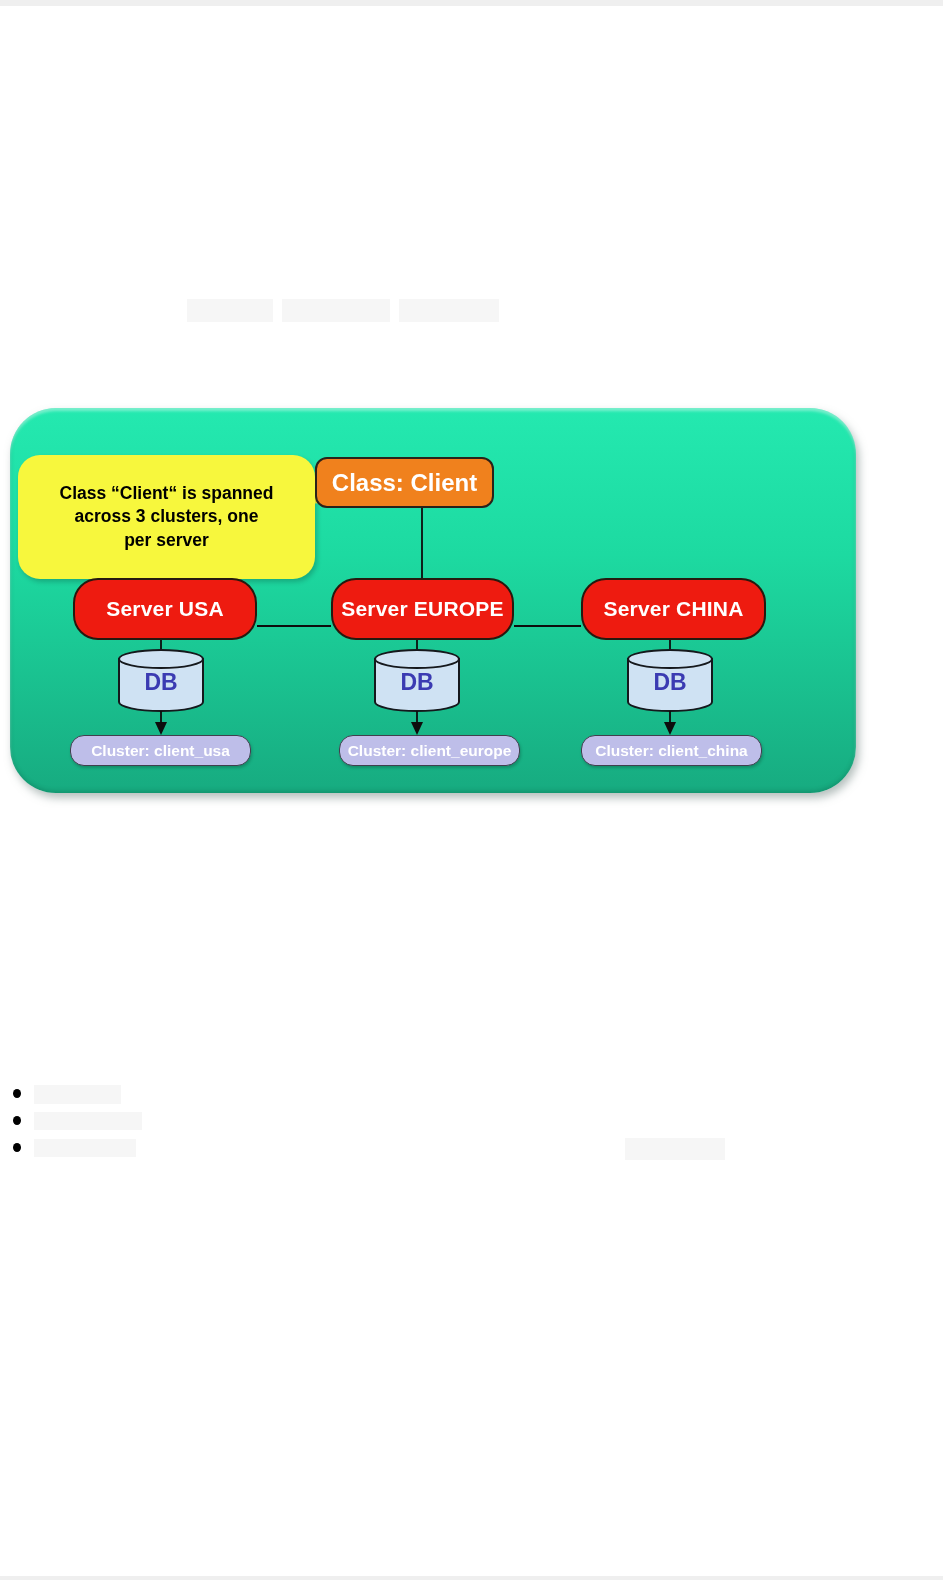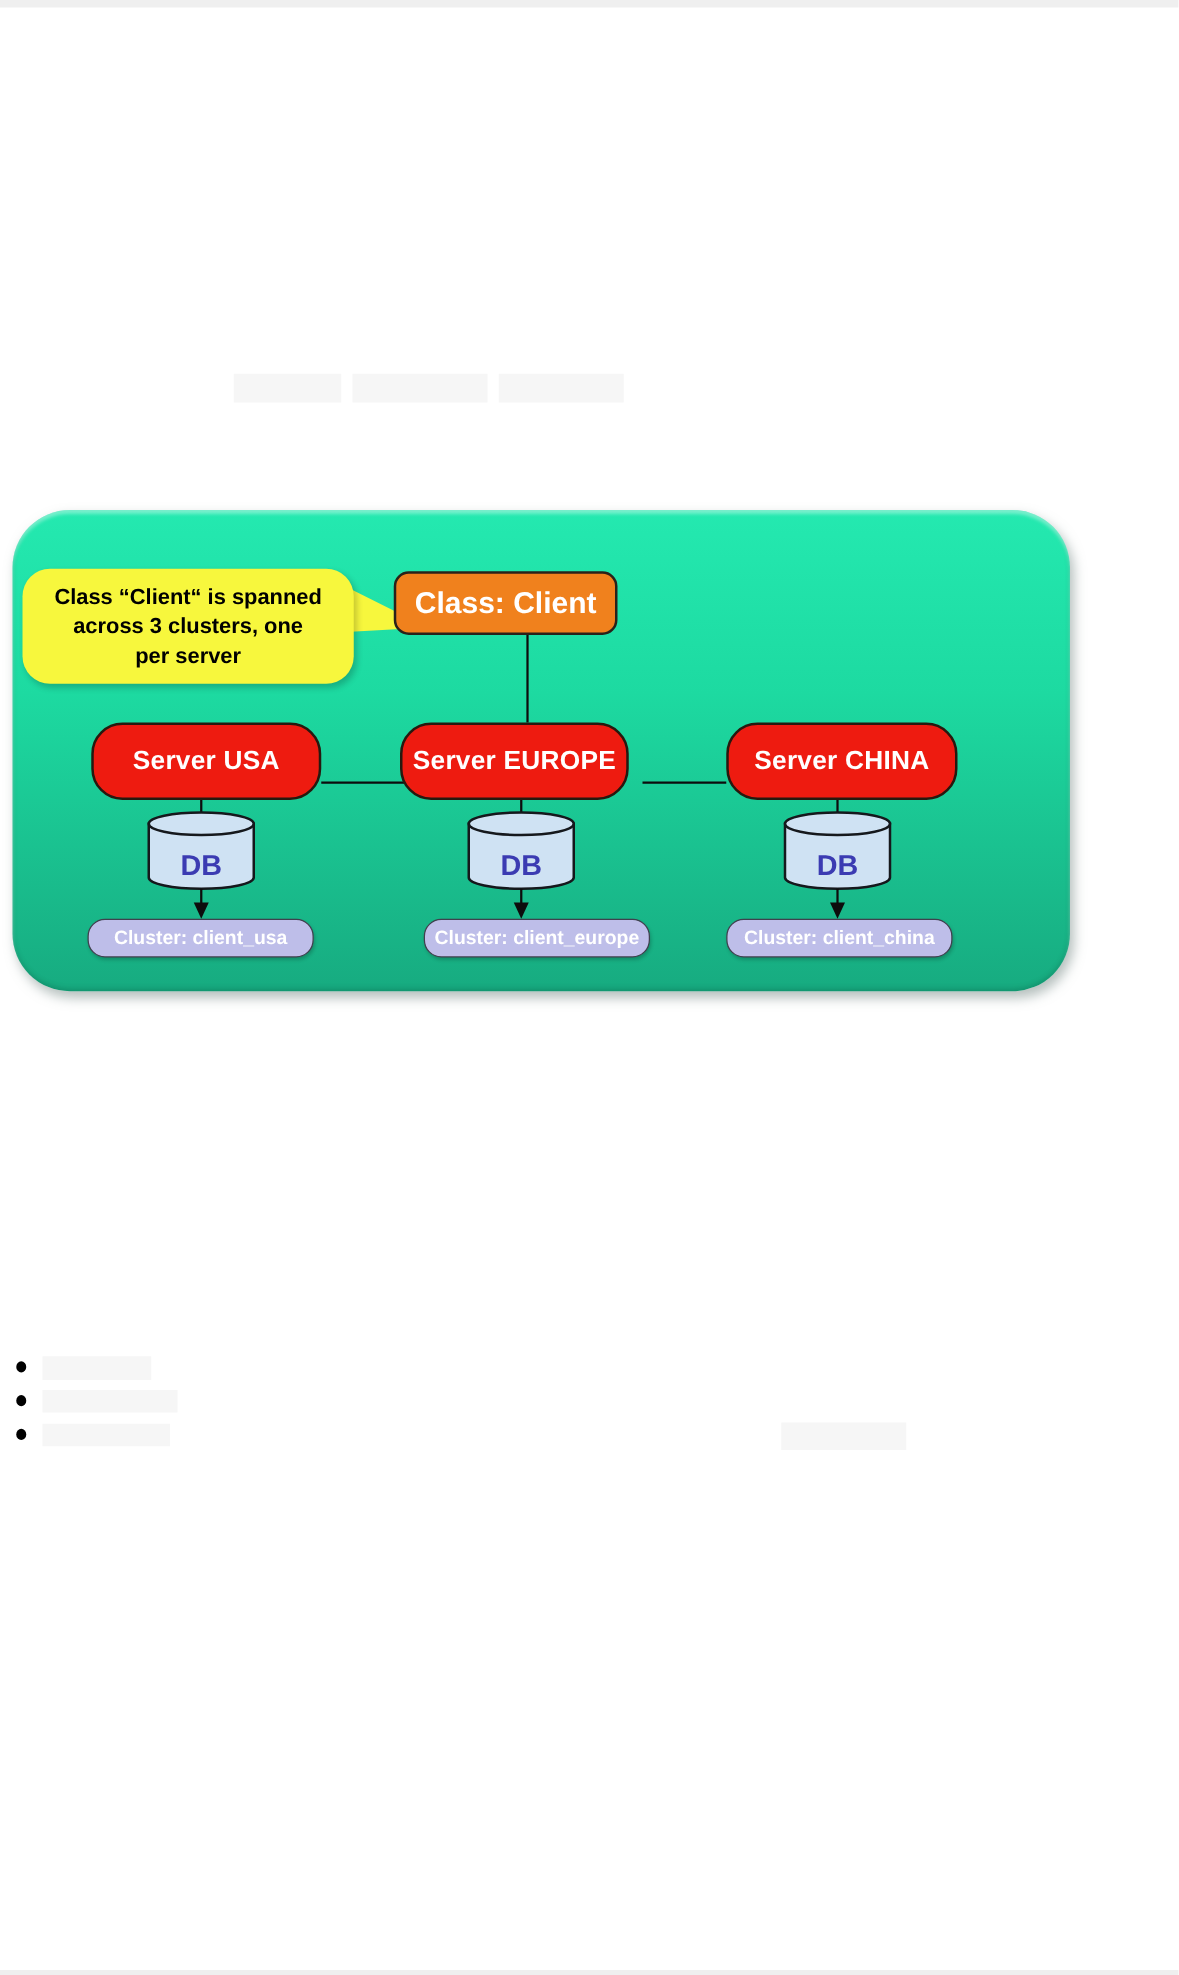--- a/index.html
+++ b/index.html
@@ -31,41 +31,41 @@
     box-shadow:3px 5px 9px rgba(110,130,125,0.5),
                inset 0 3px 3px rgba(255,255,255,0.4),
                inset 0 -2px 4px rgba(0,70,50,0.25);
   }
   .diagram svg { position:absolute; left:0; top:0; }
 
   .bubble {
     position:absolute; left:8px; top:47px; width:265px; height:92px;
     border-radius:22px; background:#f7f73d;
     display:flex; align-items:center; justify-content:center; text-align:center;
-    padding:0; box-shadow:2px 3px 5px rgba(0,0,0,0.2);
+    padding:16px; box-shadow:2px 3px 5px rgba(0,0,0,0.2);
     font-size:17.5px; font-weight:600; color:#000; line-height:1.32;
   }
   .bubble b { font-weight:800; }
 
   .node { position:absolute; display:flex; align-items:center; justify-content:center; color:#fff; box-sizing:border-box; }
   .class-node {
     left:305px; top:49px; width:179px; height:51px;
     background:#f0811d; border:2px solid #2a221a; border-radius:12px;
     font-size:24px; font-weight:600;
   }
   .server {
     top:170px; height:62px; background:#ee1b10;
     border:2px solid #27190f; border-radius:25px;
     font-size:21px; font-weight:600; letter-spacing:0.2px;
   }
   .server.usa    { left:63px;  width:184px; }
-  .server.europe { left:310px; width:183px; }
+  .server.europe { left:321px; width:183px; }
   .server.china  { left:571px; width:185px; }
 
-  .db-label { position:absolute; top:271px; width:84px; text-align:center;
+  .db-label { position:absolute; top:261px; width:84px; text-align:center;
     font-size:23px; font-weight:700; color:#3b3bb2; }
   .db-label.usa { left:109px; } .db-label.europe { left:365px; } .db-label.china { left:618px; }
 
   .cluster {
     top:327px; height:31px; background:#bebee9;
     border:1.5px solid #40404e; border-radius:14px;
     font-size:15.5px; font-weight:700; box-shadow:1px 2px 3px rgba(0,0,0,0.2);
   }
   .cluster.usa    { left:60px;  width:181px; }
   .cluster.europe { left:329px; width:181px; }

